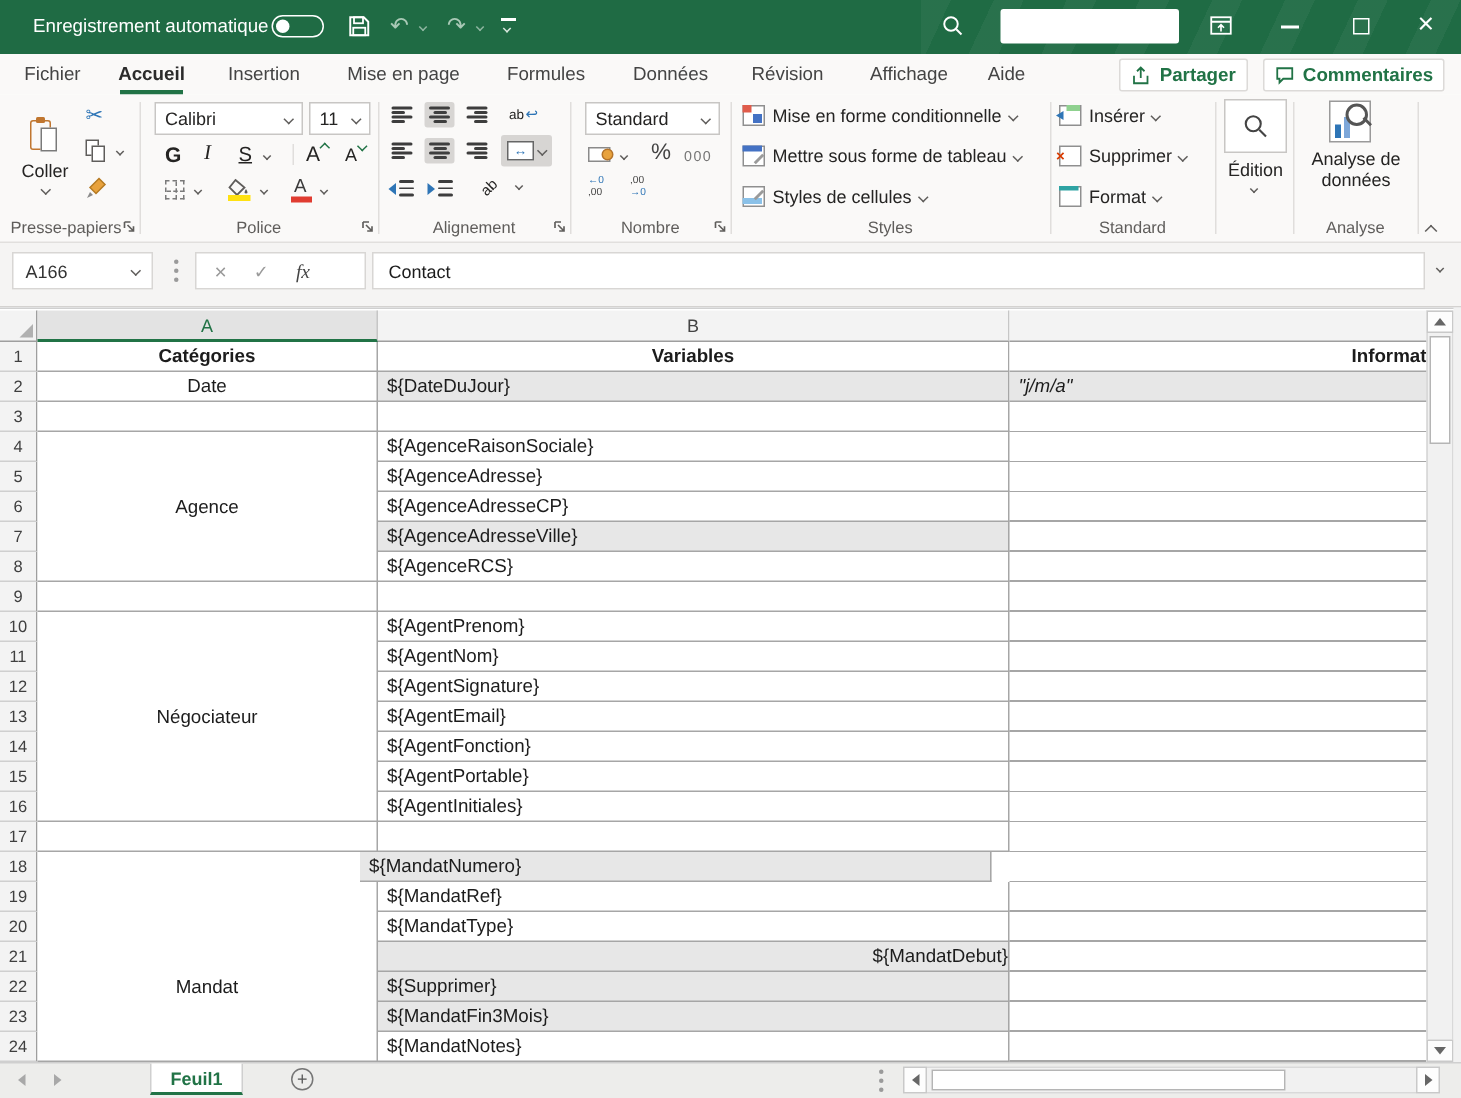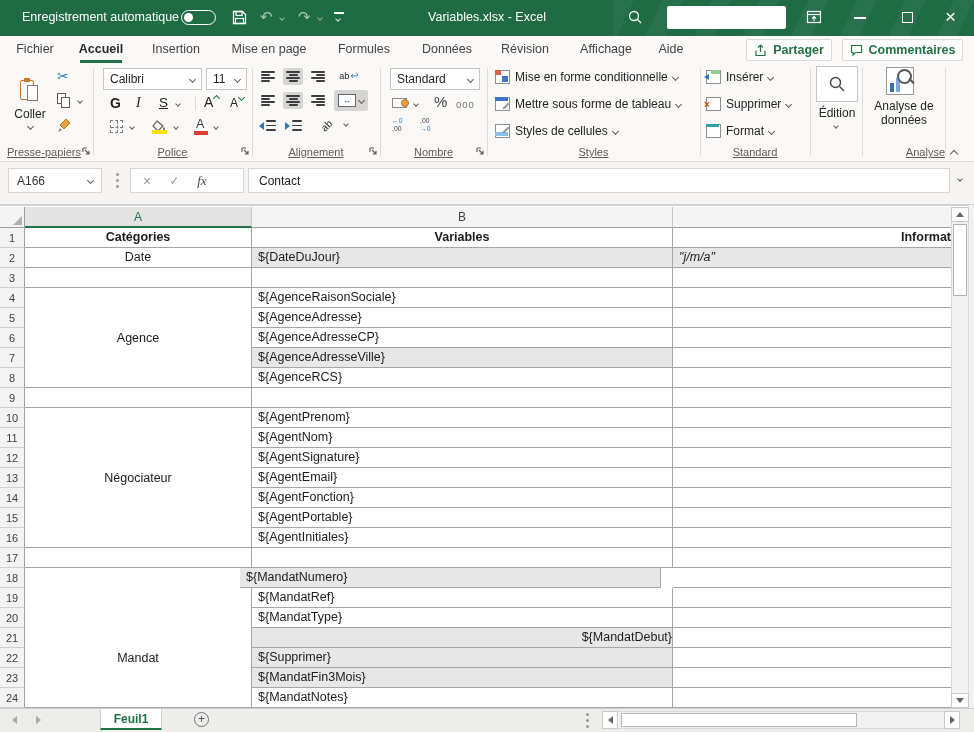--- a/index.html
+++ b/index.html
@@ -28,21 +28,21 @@
   .tri.d{border-left:4px solid transparent;border-right:4px solid transparent;border-top:5px solid #666;}
   .vdots{width:3px;height:3px;border-radius:50%;background:#9a9a9a;box-shadow:0 -6px 0 #9a9a9a,0 6px 0 #9a9a9a;}
   
   .tabsrow{left:0;top:36px;width:974px;height:27px;background:#faf9f8;}
   .rtab{top:36px;height:26px;line-height:26px;text-align:center;font-size:12.5px;color:#444;cursor:default;}
   .rtab.active{color:#2b2b2b;font-weight:bold;}
   .tabline{background:#217346;height:3px;}
   .pillbtn{height:22px;background:#fff;border:1px solid #dcdad8;border-radius:2px;display:flex;align-items:center;justify-content:center;gap:6px;color:#217346;font-size:12.5px;font-weight:bold;}
   .ribbon{left:0;top:63px;width:974px;height:99px;background:#faf9f8;border-bottom:1px solid #e1dfdd;}
   .gsep{width:1px;background:#e0dedc;top:68px;height:88px;}
-  .gl{font-size:11px;color:#5f5d5b;text-align:center;height:13px;line-height:13px;text-decoration:underline;}
+  .gl{font-size:11px;color:#5f5d5b;text-align:center;height:13px;line-height:13px;}
   .btxt{font-size:12px;color:#252423;white-space:nowrap;}
   .combo{background:#fff;border:1px solid #c8c6c4;display:flex;align-items:center;justify-content:space-between;font-size:12px;color:#252423;padding:0 6px;}
   .rrow{display:inline-flex;align-items:center;gap:5px;}
   .pressed{background:#d7d5d3;border-radius:2px;}
   .sbtn{display:flex;align-items:center;justify-content:center;}
   .lns{display:flex;flex-direction:column;justify-content:space-between;width:14px;height:11px;}
   .lns i{height:1.6px;background:#3d3d3d;border-radius:1px;width:14px;}
   .lns.ac i:nth-child(even){width:9px;margin:0 auto;}
   .lns.al i:nth-child(even){width:9px;}
   .lns.ar i:nth-child(even){width:9px;margin-left:auto;}
@@ -92,21 +92,20 @@
           <rect x="5" y="2.5" width="6" height="4" fill="none" stroke="#fff" stroke-width="1.2"></rect>
           <rect x="4.5" y="9.5" width="8" height="5" fill="none" stroke="#fff" stroke-width="1.2"></rect>
         </svg>
     </span>
     <span class="abs dimg" style="left:260px;top:8px;font-size:15px;">↶</span>
     <span class="abs chv sm wh" style="left:280px;top:16px;opacity:.6;"></span>
     <span class="abs dimg" style="left:298px;top:8px;font-size:15px;">↷</span>
     <span class="abs chv sm wh" style="left:318px;top:16px;opacity:.6;"></span>
     <span class="abs" style="left:334px;top:12px;width:10px;height:2px;background:#fff;"></span>
     <span class="abs chv wh sm" style="left:336px;top:17px;"></span>
-    <span class="abs wtxt" style="left:0;right:0;top:10px;text-align:center;">Variables.xlsx - Excel</span>
     <span class="abs" style="left:627px;top:9px;">
       <svg width="16" height="16" viewBox="0 0 16 16">
           <circle cx="7" cy="7" r="4.5" fill="none" stroke="#fff" stroke-width="1.3"></circle>
           <line x1="10.5" y1="10.5" x2="14" y2="14" stroke="#fff" stroke-width="1.3"></line>
         </svg>
     </span>
     <span class="abs acct" style="left:667px;top:6px;width:119px;height:23px;"></span>
     <span class="abs" style="left:806px;top:9px;">
       <svg width="16" height="16" viewBox="0 0 16 16">
           <rect x="1.5" y="2.5" width="13" height="11" fill="none" stroke="#fff" stroke-width="1.2"></rect>
@@ -392,21 +391,21 @@
 
   <div class="abs sbtn" style="left:886px;top:67px;width:28px;height:28px;">
     <span style="position:relative;width:26px;height:26px;border:1px solid #9a9a9a;background:linear-gradient(#fff,#fff);display:block;">
       <b style="position:absolute;left:3px;bottom:2px;width:4px;height:9px;background:#2e75b6;"></b>
       <b style="position:absolute;left:9px;bottom:2px;width:4px;height:14px;background:#7da7d9;"></b>
       <b style="position:absolute;right:1px;top:1px;width:11px;height:11px;border:2px solid #555;border-radius:50%;background:rgba(255,255,255,.7);"></b>
       <b style="position:absolute;right:-2px;top:12px;width:7px;height:2px;background:#555;transform:rotate(45deg);"></b>
     </span>
   </div>
   <div class="abs btxt" style="left:862px;top:99px;width:84px;text-align:center;line-height:14px;white-space:normal;">Analyse de données</div>
-  <div class="abs gl" style="left:862px;top:146px;width:83px;text-align:right;">Analyse</div>
+  <div class="abs gl" style="left:862px;top:146px;width:83px;">Analyse</div>
   <span class="abs chv up" style="left:951px;top:151px;"></span>
 
   <div class="abs fbar"></div>
   <div class="abs fbox" style="left:8px;top:168px;width:94px;height:25px;display:flex;align-items:center;justify-content:space-between;padding:0 8px;font-size:12px;color:#333;">
     <span>A166</span>
     <span class="chv sm"></span>
   </div>
   <span class="abs vdots" style="left:116px;top:179px;"></span>
   <div class="abs fbox" style="left:130px;top:168px;width:114px;height:25px;display:flex;align-items:center;gap:18px;padding:0 12px;">
     <span style="color:#9a9a9a;font-size:14px;">×</span>

